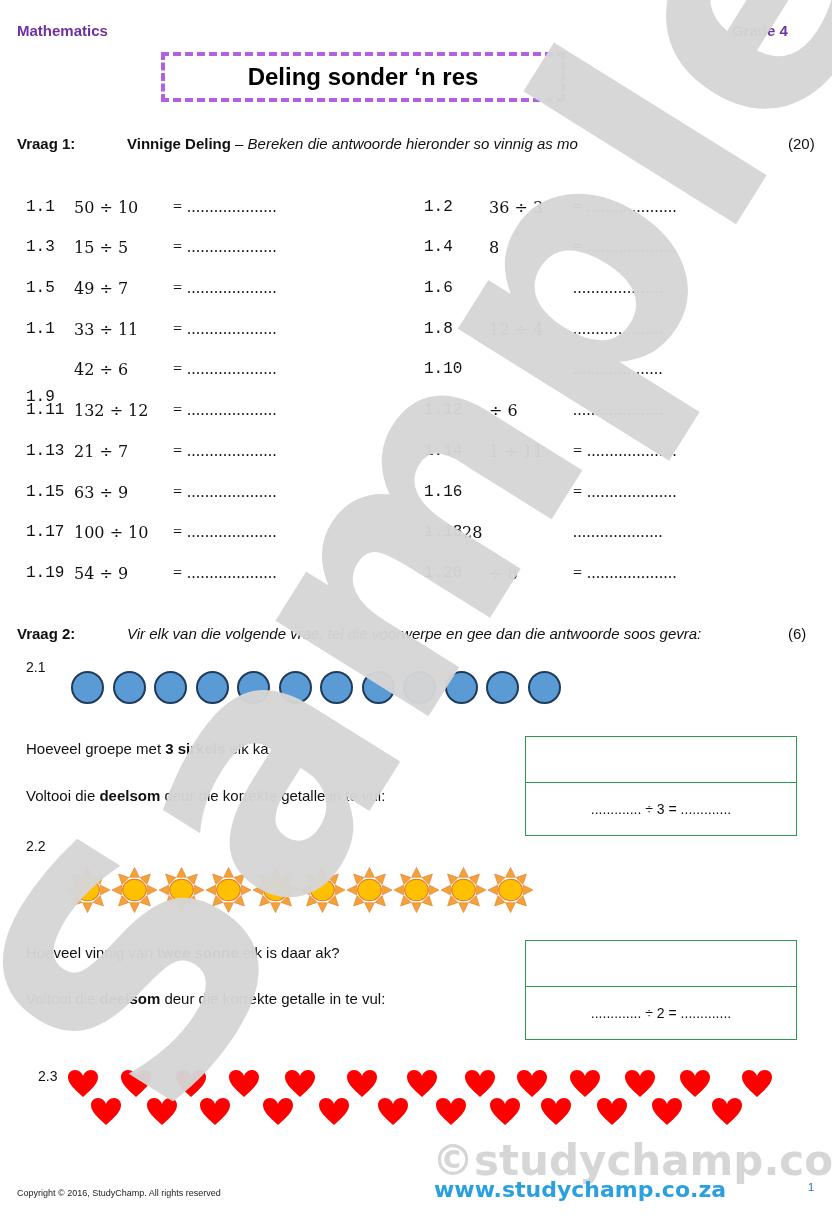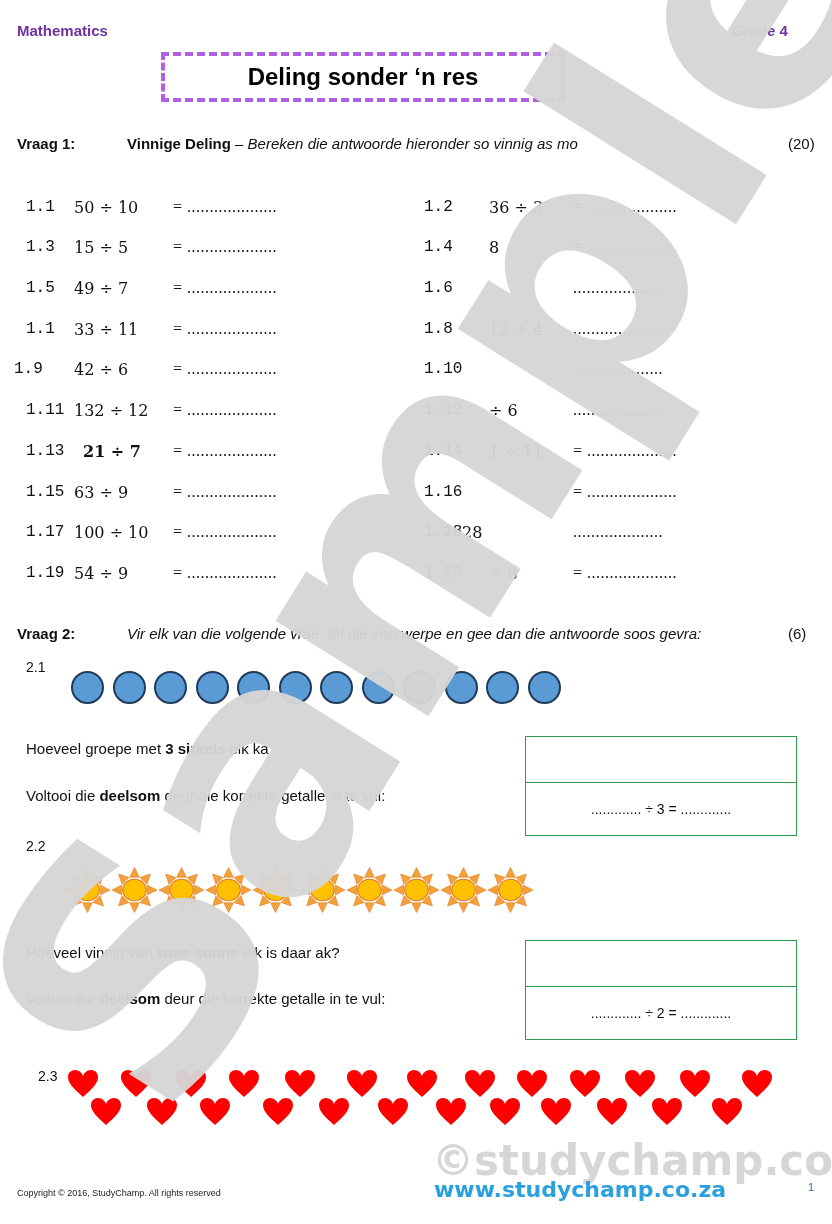--- a/index.html
+++ b/index.html
@@ -57,32 +57,32 @@
       <span class="abs num" style="left: 26px;">1.5</span>
       <span class="abs expr" style="left: 74px; white-space: nowrap;">49 ÷ 7</span>
       <span class="abs dots" style="left: 173px; white-space: nowrap;">= ....................</span>
     </div>
     <div class="abs row" style="left: 0px; top: 320px;">
       <span class="abs num" style="left: 26px;">1.1</span>
       <span class="abs expr" style="left: 74px; white-space: nowrap;">33 ÷ 11</span>
       <span class="abs dots" style="left: 173px; white-space: nowrap;">= ....................</span>
     </div>
     <div class="abs row" style="left: 0px; top: 360px;">
-      <span class="abs num" style="left: 14px;">1.9</span>
+      <span class="abs num" style="left: 26px; margin-top: 28px;">1.9</span>
       <span class="abs expr" style="left: 74px; white-space: nowrap;">42 ÷ 6</span>
       <span class="abs dots" style="left: 173px; white-space: nowrap;">= ....................</span>
     </div>
     <div class="abs row" style="left: 0px; top: 401px;">
       <span class="abs num" style="left: 26px;">1.11</span>
       <span class="abs expr" style="left: 74px; white-space: nowrap;">132 ÷ 12</span>
       <span class="abs dots" style="left: 173px; white-space: nowrap;">= ....................</span>
     </div>
     <div class="abs row" style="left: 0px; top: 442px;">
       <span class="abs num" style="left: 26px;">1.13</span>
-      <span class="abs expr" style="left: 83px; white-space: nowrap; font-weight: bold;">21 ÷ 7</span>
+      <span class="abs expr" style="left: 74px; white-space: nowrap;">21 ÷ 7</span>
       <span class="abs dots" style="left: 173px; white-space: nowrap;">= ....................</span>
     </div>
     <div class="abs row" style="left: 0px; top: 483px;">
       <span class="abs num" style="left: 26px;">1.15</span>
       <span class="abs expr" style="left: 74px; white-space: nowrap;">63 ÷ 9</span>
       <span class="abs dots" style="left: 173px; white-space: nowrap;">= ....................</span>
     </div>
     <div class="abs row" style="left: 0px; top: 523px;">
       <span class="abs num" style="left: 26px;">1.17</span>
       <span class="abs expr" style="left: 74px; white-space: nowrap;">100 ÷ 10</span>

